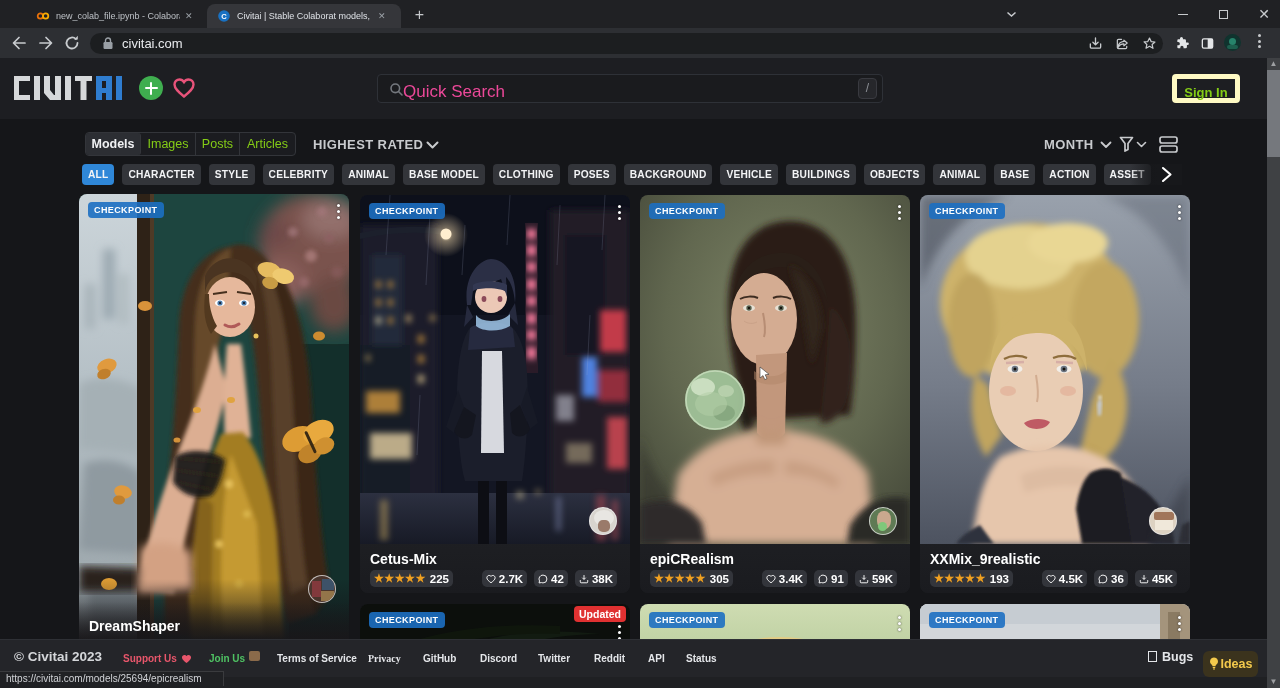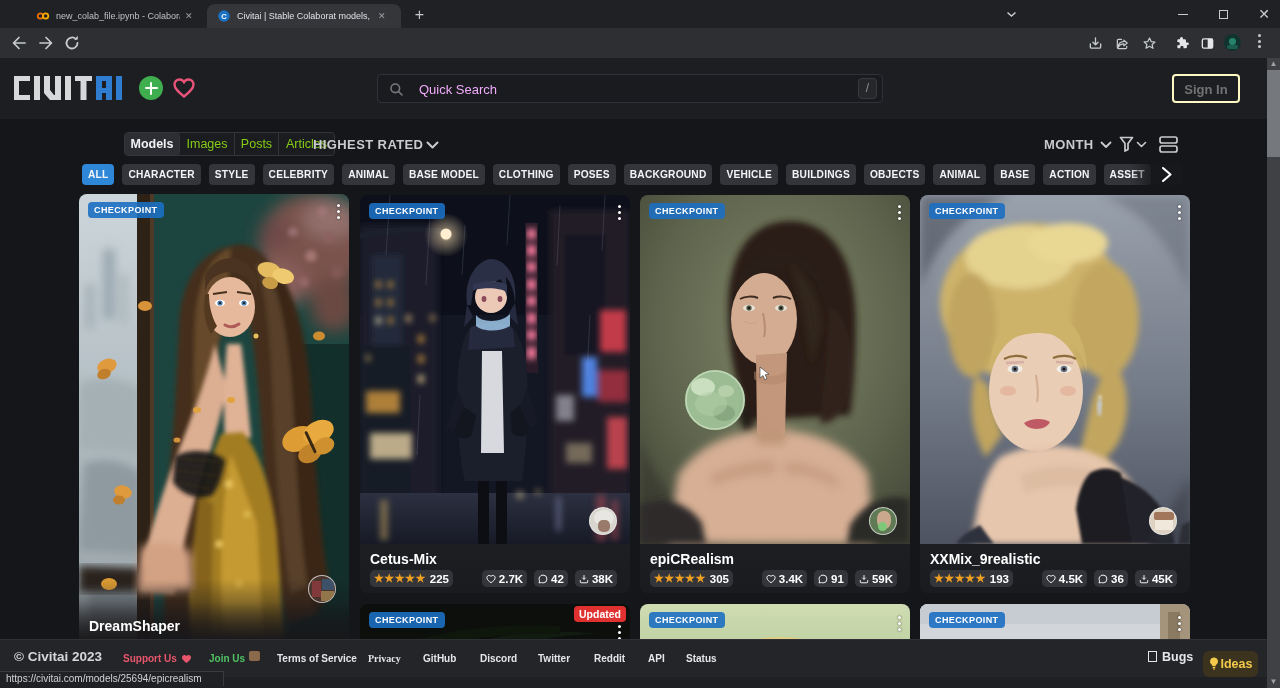--- a/index.html
+++ b/index.html
@@ -20,26 +20,26 @@
 
   #toolbar { position:absolute; left:0; top:28px; width:1280px; height:30px; background:#2d2f33; }
   .navic { position:absolute; top:33px; width:20px; height:20px; color:#c8cbce; }
   #omni { position:absolute; left:90px; top:33px; width:1073px; height:21px; background:#1c1e20; border-radius:11px; display:flex; align-items:center; }
   #omni .url { color:#e8eaed; font-size:13px; margin-left:8px; }
   .omic { position:absolute; top:36px; width:15px; height:15px; color:#c8cbce; }
 
   
   #shead { position:absolute; left:0; top:58px; width:1267px; height:61px; background:#1d1e22; }
   #search { position:absolute; left:377px; top:74px; width:506px; height:29px; background:#1a1b1e; border:1px solid #2e3137; border-radius:4px; }
-  #search .ph { position:absolute; left:41px; top:7px; font-size:13px; color:#f0abfc; }
+  #search .ph { position:absolute; left:25px; top:7px; font-size:17px; color:#ec4899; }
   #slash { position:absolute; right:5px; top:3px; width:19px; height:21px; background:#26272b; border:1px solid #393a40; border-radius:4px; color:#8e9197; font-size:12px; text-align:center; line-height:19px; }
-  #signin { position:absolute; left:1172px; top:74px; width:68px; height:29px; border:2px solid #fef9c3; border-radius:4px; color:#737373; font-size:13px; font-weight:bold; text-align:center; line-height:27px; }
+  #signin { position:absolute; left:1172px; top:74px; width:68px; height:29px; border:5px solid #fef9c3; border-radius:4px; color:#84cc16; font-size:13px; font-weight:bold; text-align:center; line-height:27px; }
 
   
-  #navgrp { position:absolute; left:85px; top:132px; height:24px; display:flex; border:1px solid #33353a; border-radius:4px; background:#1b1c20;margin-left:39px; }
+  #navgrp { position:absolute; left:85px; top:132px; height:24px; display:flex; border:1px solid #33353a; border-radius:4px; background:#1b1c20; }
   #navgrp .seg { font-size:12.5px; color:#84cc16; line-height:22px; text-align:center; border-right:1px solid #33353a; }
   #navgrp .seg:last-child { border-right:none; }
   #navgrp .on { background:#2c2e33; color:#f0f1f3; border-radius:3px; font-weight:bold; }
   .sorttx { position:absolute; font-size:13px; font-weight:bold; color:#c8cacd; letter-spacing:0.4px; }
 
   
   #pills { position:absolute; left:82px; top:164px; height:21px; display:flex; gap:8px; width:1100px; overflow:hidden; }
   .pill { height:21px; padding:0 6px; background:#33353a; border-radius:4px; color:#f3f4f6; font-size:10.2px; font-weight:bold; line-height:21px; letter-spacing:0.2px; white-space:nowrap; }
   .pill.on { background:#2f87d8; }
 
@@ -109,20 +109,27 @@
   <svg class="navic" style="left:9px;" viewBox="0 0 20 20">
       <path d="M10 4.5 4.5 10 10 15.5 M5 10 H16" stroke="#c8cbce" stroke-width="1.7" fill="none" stroke-linecap="round" stroke-linejoin="round"></path>
     </svg>
   <svg class="navic" style="left:36px;" viewBox="0 0 20 20">
       <path d="M10 4.5 15.5 10 10 15.5 M15 10 H4" stroke="#c8cbce" stroke-width="1.7" fill="none" stroke-linecap="round" stroke-linejoin="round"></path>
     </svg>
   <svg class="navic" style="left:62px;" viewBox="0 0 20 20">
       <path d="M15.5 10a5.5 5.5 0 1 1-1.6-3.9" stroke="#c8cbce" stroke-width="1.8" fill="none" stroke-linecap="round"></path>
       <path d="M15.8 2.8v3.6h-3.6z" fill="#c8cbce"></path>
     </svg>
+  <div id="omni">
+    <svg style="margin-left:12px;" width="12" height="13" viewBox="0 0 12 13">
+        <rect x="1.5" y="5" width="9" height="7" rx="1.2" fill="#9aa0a6"></rect>
+        <path d="M3.5 5V3.5a2.5 2.5 0 0 1 5 0V5" stroke="#9aa0a6" stroke-width="1.4" fill="none"></path>
+      </svg>
+    <span class="url">civitai.com</span>
+  </div>
   <svg class="omic" style="left:1088px;" viewBox="0 0 16 16">
       <path d="M8 2v7M5.2 6.6 8 9.4l2.8-2.8" stroke="#c8cbce" stroke-width="1.4" fill="none" stroke-linecap="round" stroke-linejoin="round"></path>
       <path d="M2.5 8.5v3.2a1.3 1.3 0 0 0 1.3 1.3h8.4a1.3 1.3 0 0 0 1.3-1.3V8.5" stroke="#c8cbce" stroke-width="1.4" fill="none" stroke-linecap="round"></path>
     </svg>
   <svg class="omic" style="left:1115px;" viewBox="0 0 16 16">
       <path d="M9.5 4.5 13 7.5l-3.5 3v-2C6 8.5 4.5 10 3.5 12c0-3.5 2-5.8 6-6.2z" stroke="#c8cbce" stroke-width="1.3" fill="none" stroke-linejoin="round"></path>
       <path d="M7 3.5H3.8A1.3 1.3 0 0 0 2.5 4.8v7.4a1.3 1.3 0 0 0 1.3 1.3h7.4a1.3 1.3 0 0 0 1.3-1.3V11" stroke="#c8cbce" stroke-width="1.3" fill="none" stroke-linecap="round"></path>
     </svg>
   <svg class="omic" style="left:1142px;" viewBox="0 0 16 16">
       <path d="M8 2.2 9.8 6l4 .4-3 2.7.9 4-3.7-2.1L4.3 13l.9-4-3-2.7 4-.4z" stroke="#c8cbce" stroke-width="1.3" fill="none" stroke-linejoin="round"></path>

